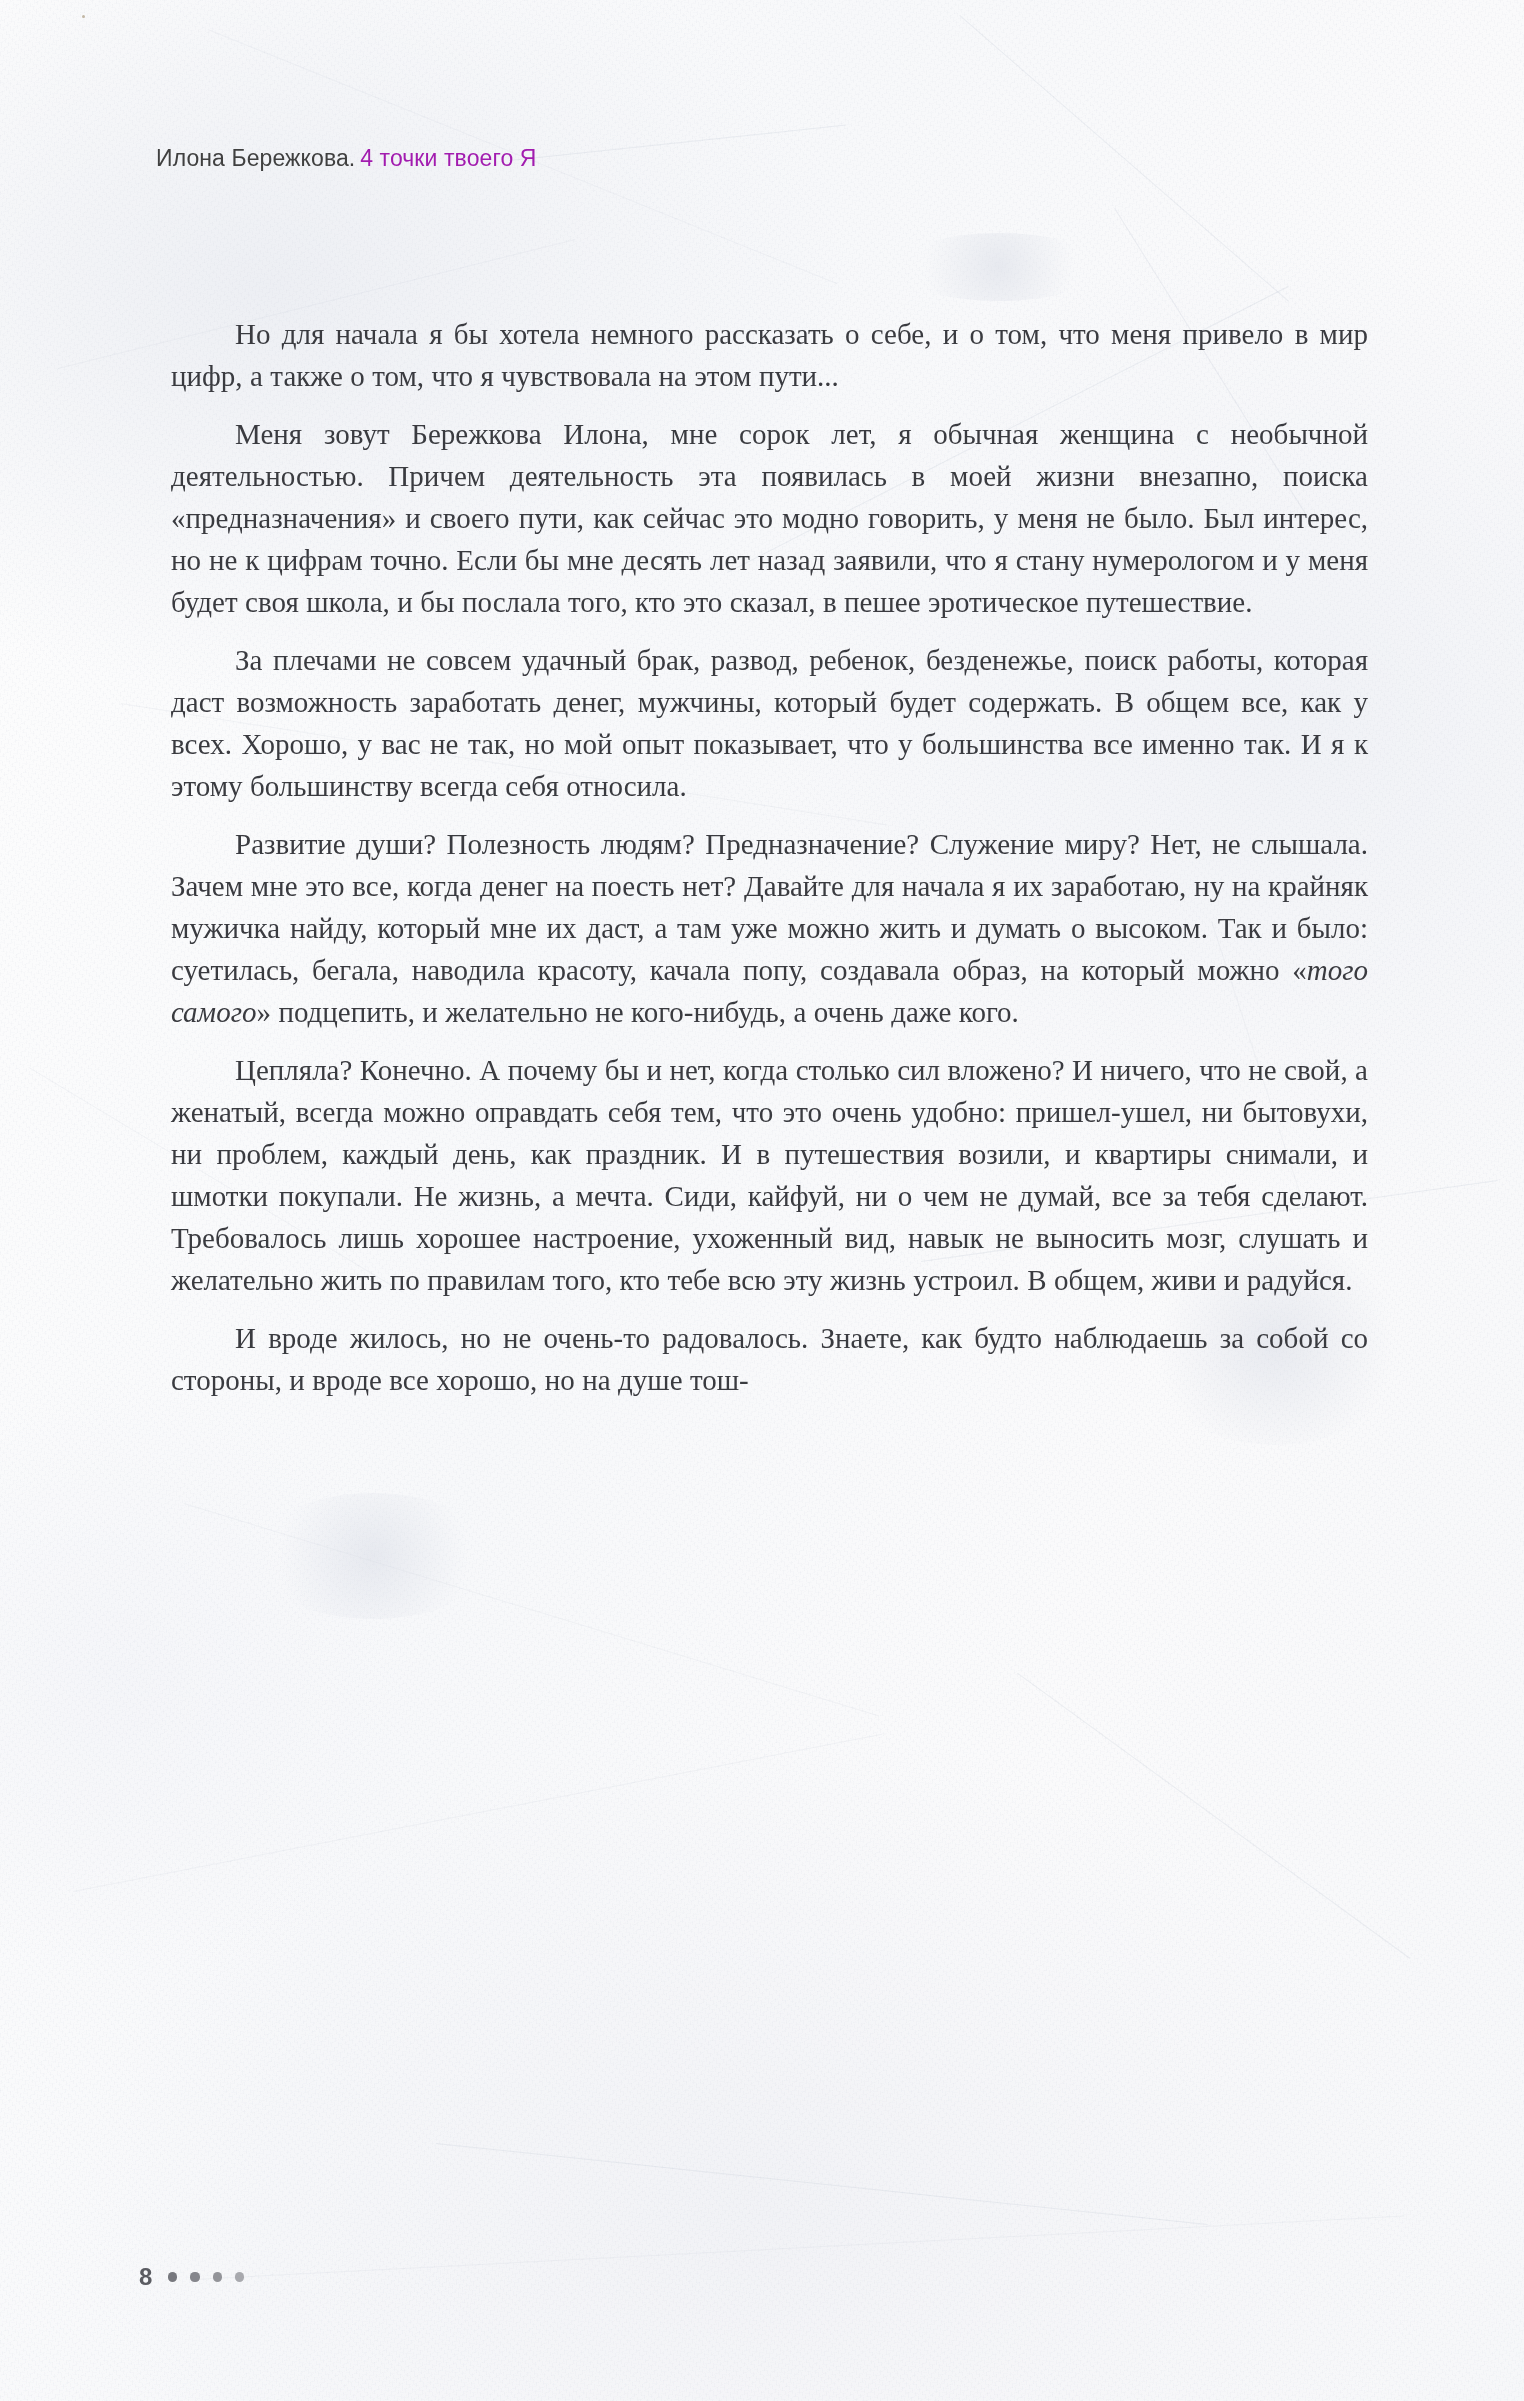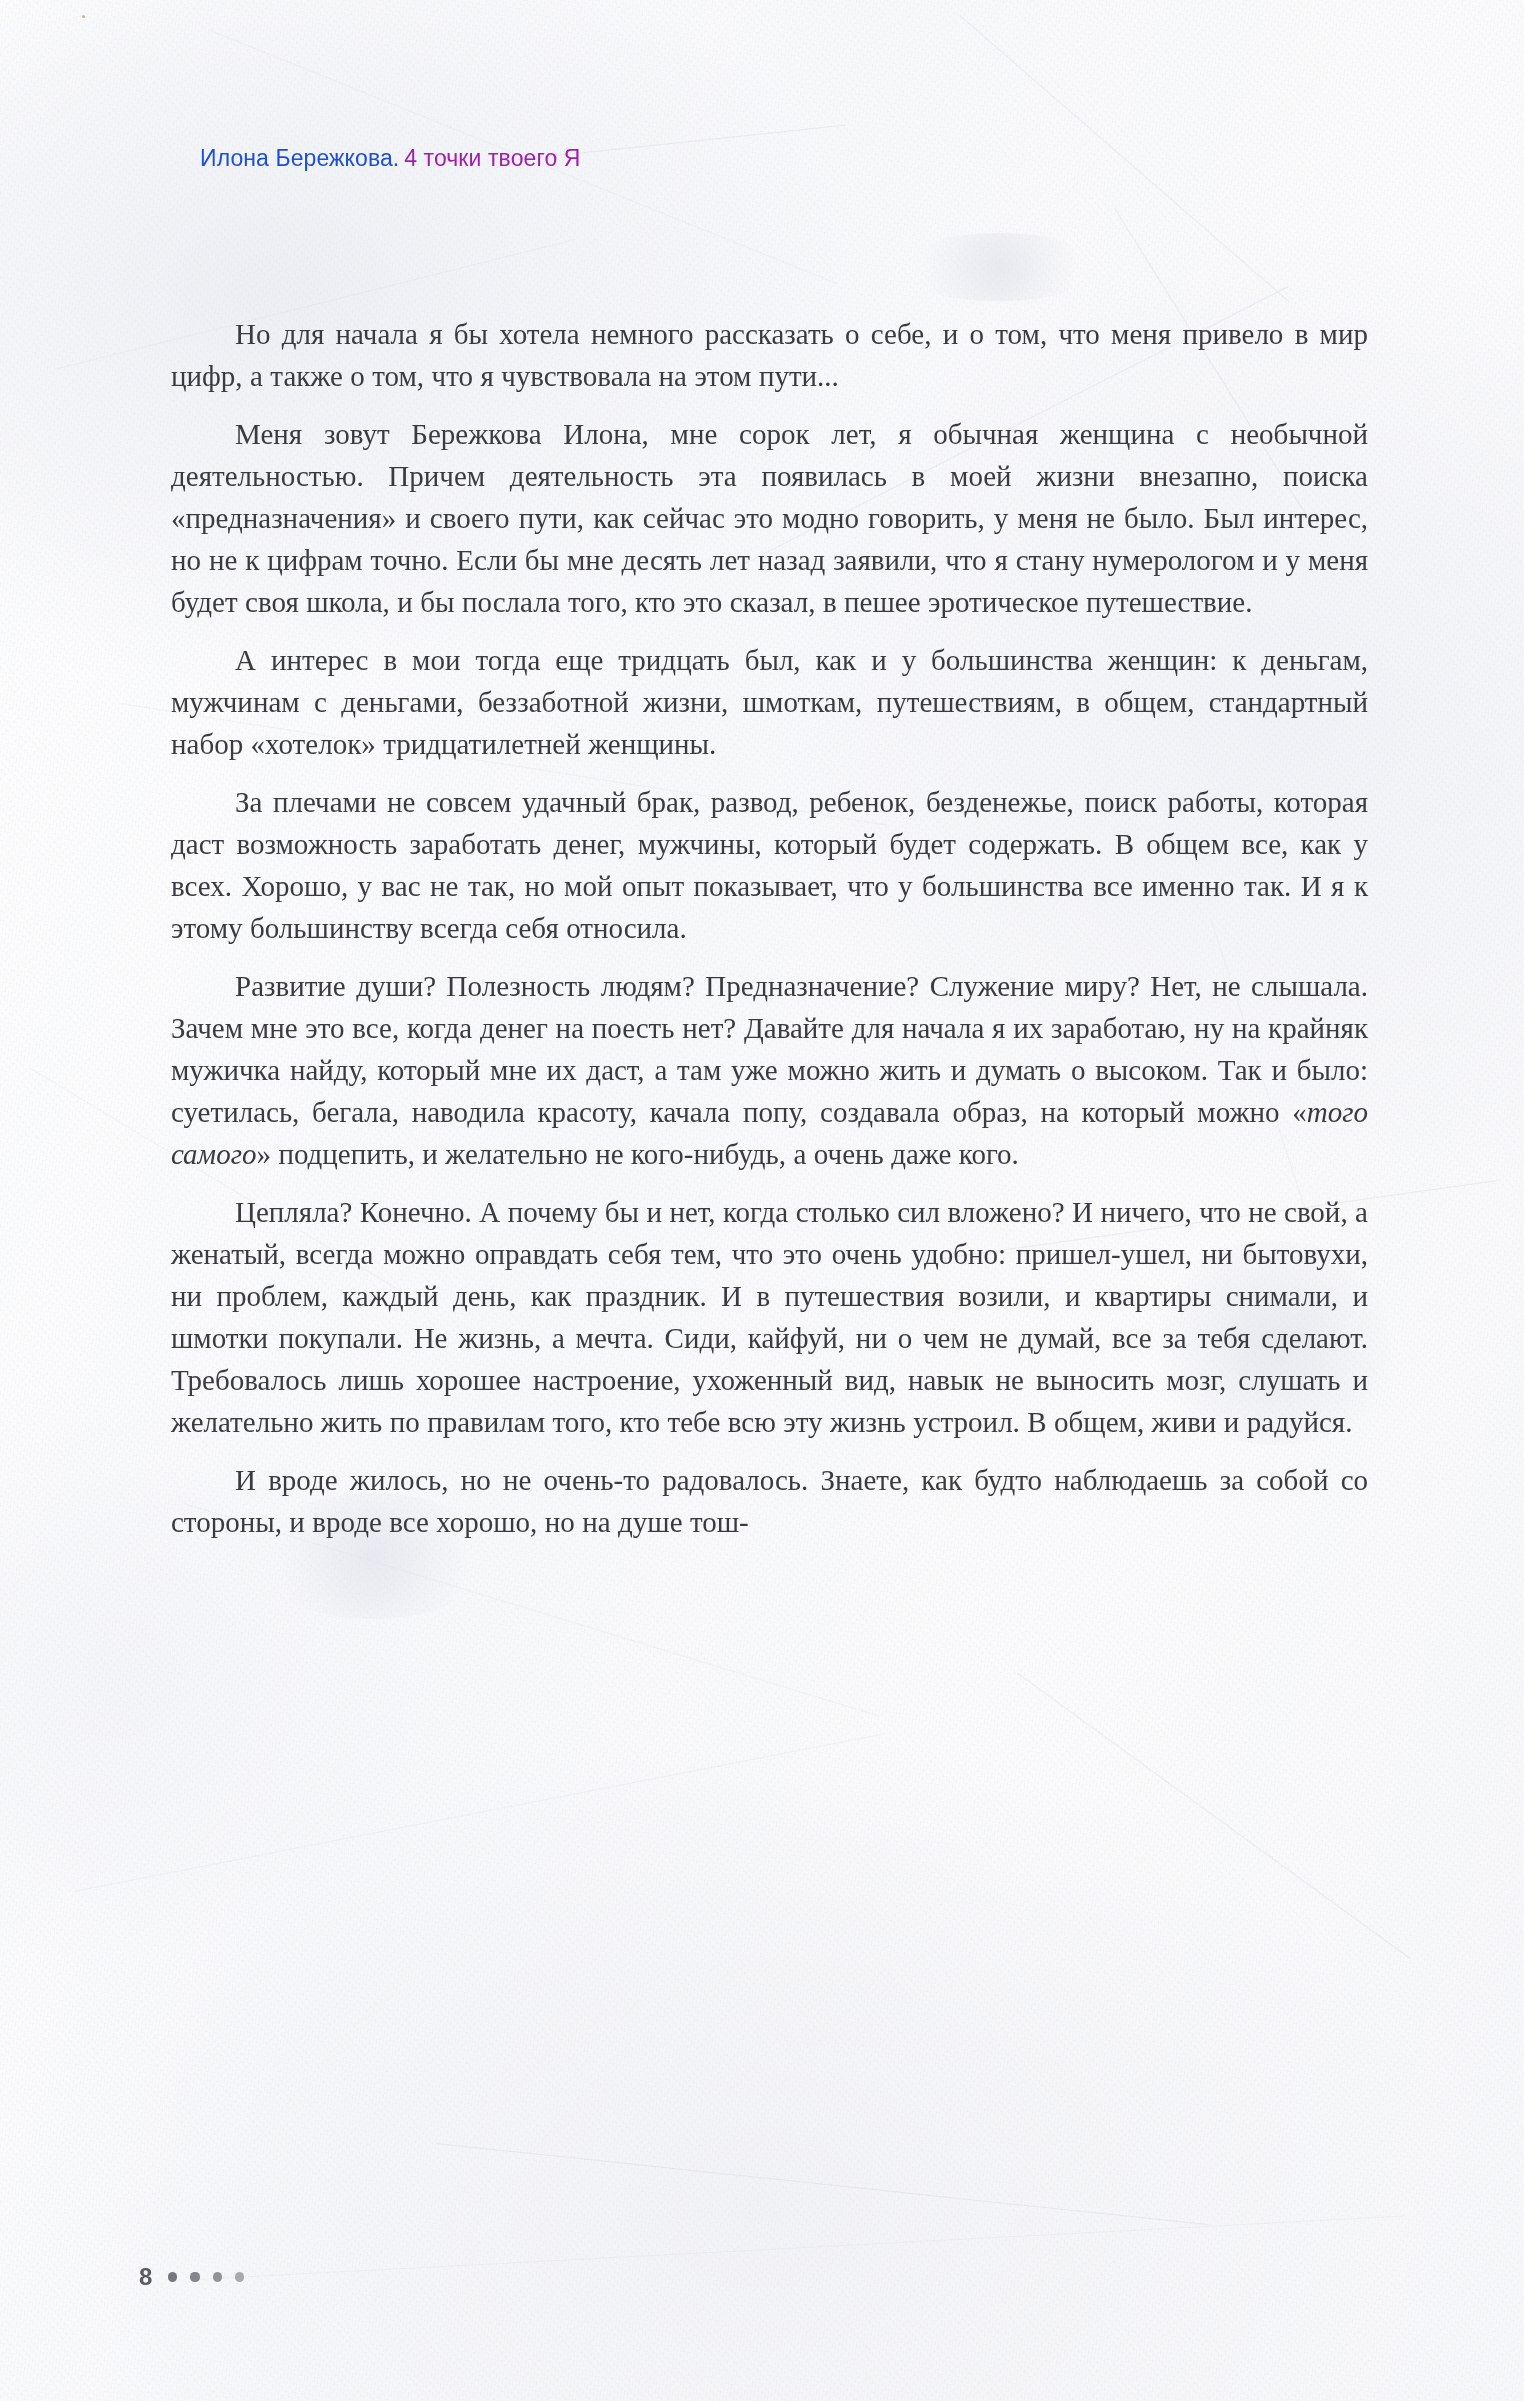--- a/index.html
+++ b/index.html
@@ -69,22 +69,21 @@
     left: 156px;
     top: 147px;
     white-space: nowrap;
     font-family: "Liberation Sans", "DejaVu Sans", sans-serif;
     font-size: 23px;
     letter-spacing: 0.1px;
     line-height: 1;
   }
 
   .rh-author {
-    color: #1d4ed8;
-    margin-left: 44px;
+    color: #404040;
   }
 
   .rh-title {
     color: #a21caf;
     margin-left: 4.8px;
   }
 
   
   .text-column {
     position: absolute;
@@ -173,21 +172,20 @@
   <div class="smudge" style="left:252px; top:1493px; width:242px; height:126px;"></div>
   <div class="speck" style="left:82px; top:15px; width:3.4px; height:3.4px;"></div>
 
   <div class="running-head">
     <span class="rh-author">Илона Бережкова.</span><span class="rh-title">4 точки твоего Я</span>
   </div>
 
   <div class="text-column">
     <p class="para">Но для начала я бы хотела немного рассказать о себе, и о том, что меня привело в мир цифр, а также о том, что я чувствовала на этом пути...</p>
     <p class="para">Меня зовут Бережкова Илона, мне сорок лет, я обычная женщина с необычной деятельностью. Причем деятельность эта появилась в моей жизни внезапно, поиска «предназначения» и своего пути, как сейчас это модно говорить, у меня не было. Был интерес, но не к цифрам точно. Если бы мне десять лет назад заявили, что я стану нумерологом и у меня будет своя школа, и бы послала того, кто это сказал, в пешее эротическое путешествие.</p>
-    <p class="para">А интерес в мои тогда еще тридцать был, как и у большинства женщин: к деньгам, мужчинам с деньгами, беззаботной жизни, шмоткам, путешествиям, в общем, стандартный набор «хотелок» тридцатилетней женщины.</p>
     <p class="para">За плечами не совсем удачный брак, развод, ребенок, безденежье, поиск работы, которая даст возможность заработать денег, мужчины, который будет содержать. В общем все, как у всех. Хорошо, у вас не так, но мой опыт показывает, что у большинства все именно так. И я к этому большинству всегда себя относила.</p>
     <p class="para">Развитие души? Полезность людям? Предназначение? Служение миру? Нет, не слышала. Зачем мне это все, когда денег на поесть нет? Давайте для начала я их заработаю, ну на крайняк мужичка найду, который мне их даст, а там уже можно жить и думать о высоком. Так и было: суетилась, бегала, наводила красоту, качала попу, создавала образ, на который можно «<em>того самого</em>» подцепить, и желательно не кого-нибудь, а очень даже кого.</p>
     <p class="para">Цепляла? Конечно. А почему бы и нет, когда столько сил вложено? И ничего, что не свой, а женатый, всегда можно оправдать себя тем, что это очень удобно: пришел-ушел, ни бытовухи, ни проблем, каждый день, как праздник. И в путешествия возили, и квартиры снимали, и шмотки покупали. Не жизнь, а мечта. Сиди, кайфуй, ни о чем не думай, все за тебя сделают. Требовалось лишь хорошее настроение, ухоженный вид, навык не выносить мозг, слушать и желательно жить по правилам того, кто тебе всю эту жизнь устроил. В общем, живи и радуйся.</p>
     <p class="para">И вроде жилось, но не очень-то радовалось. Знаете, как будто наблюдаешь за собой со стороны, и вроде все хорошо, но на душе тош-</p>
   </div>
 
   <div class="folio">
     <span class="folio-number">8</span>
     <span class="folio-dots">
       <span class="folio-dot d1"></span>

